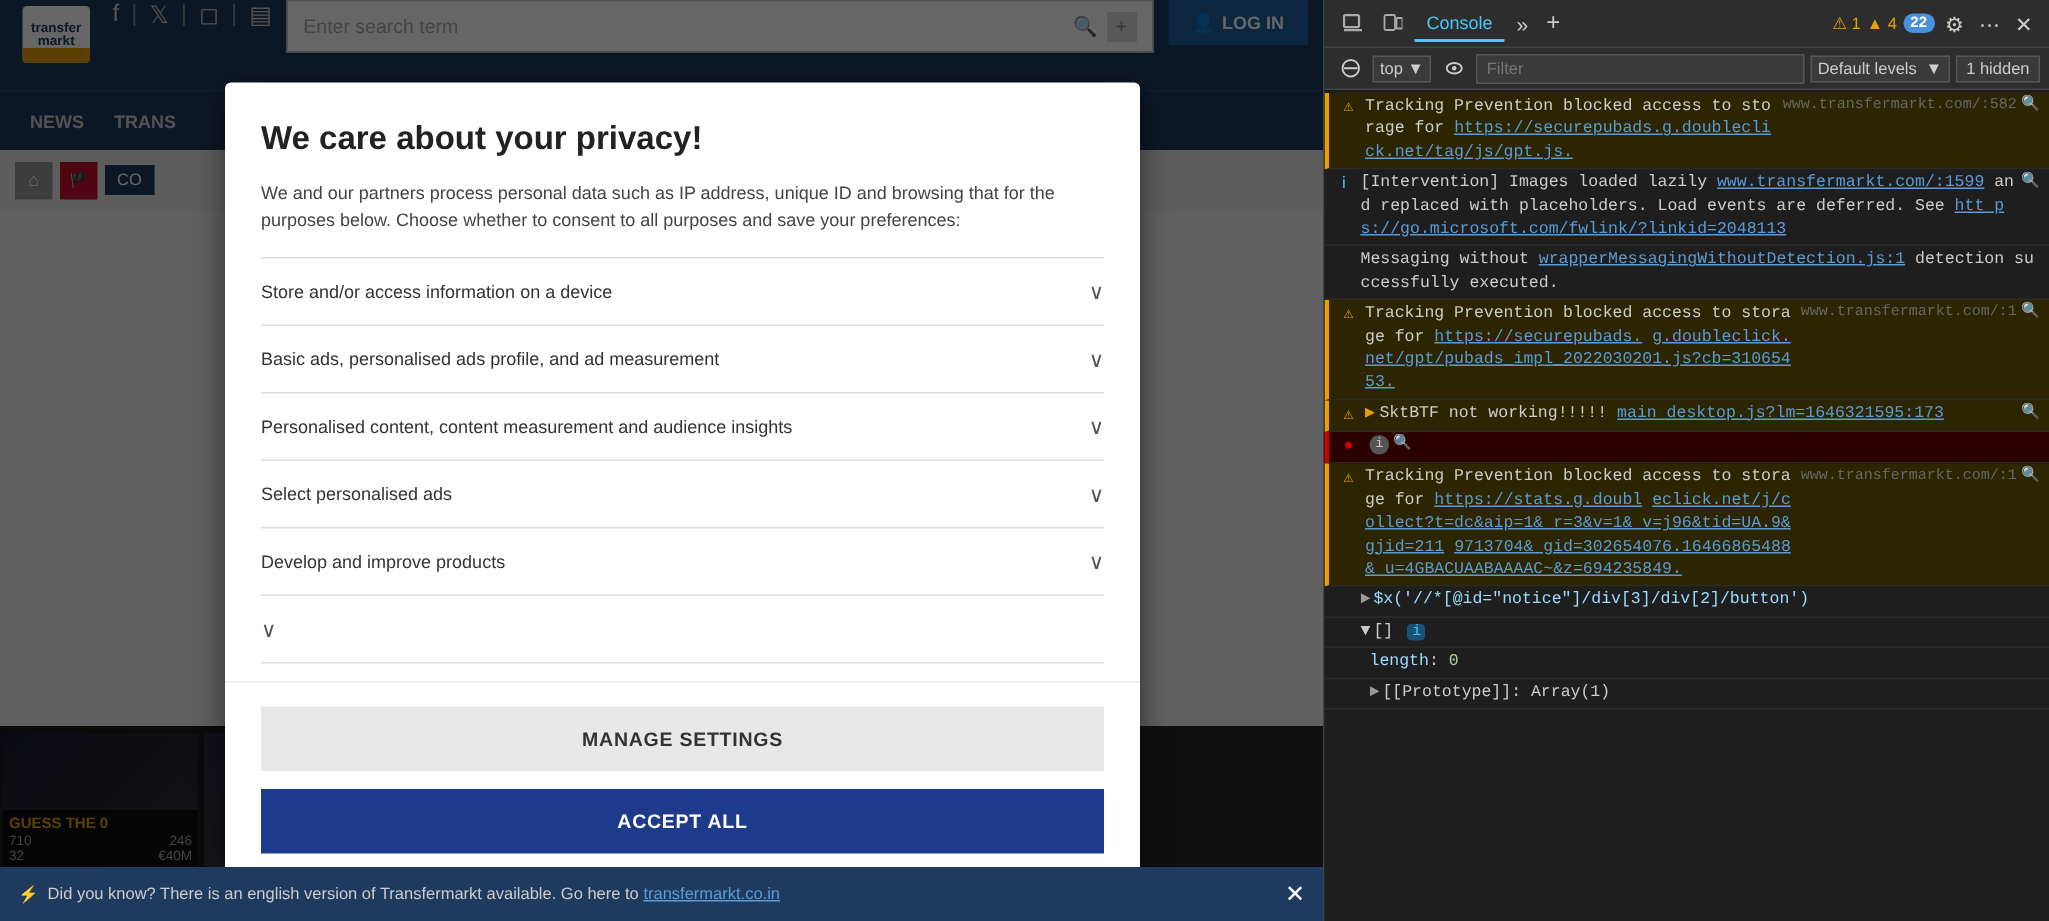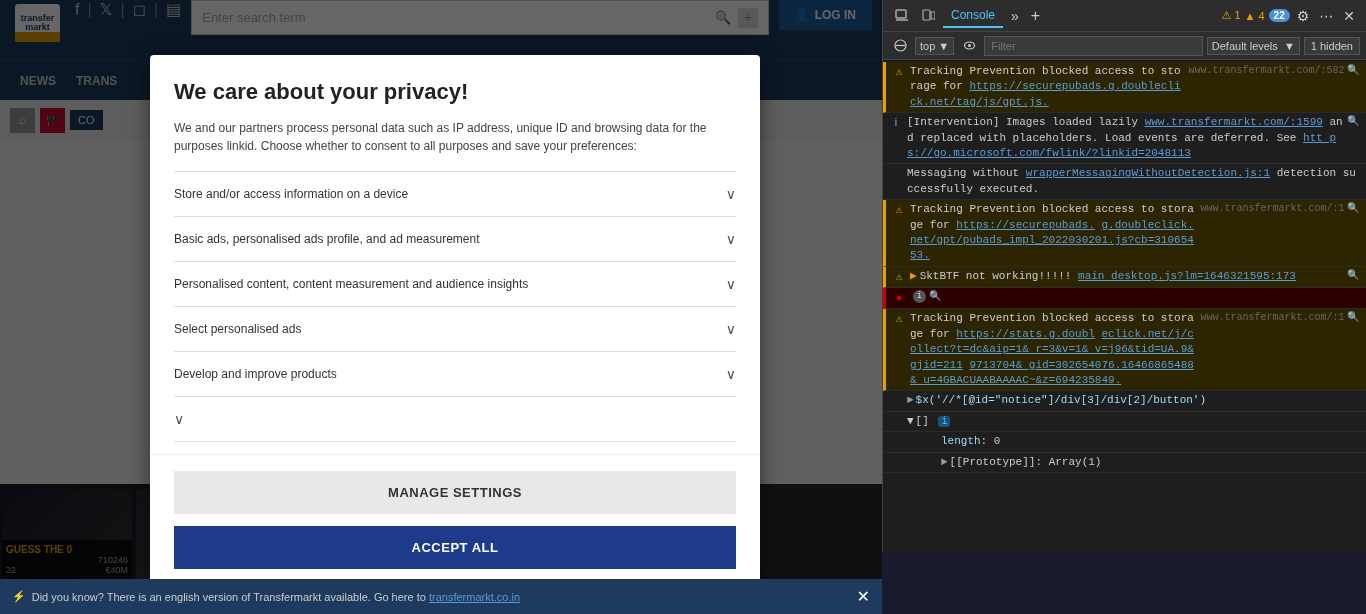--- a/index.html
+++ b/index.html
@@ -279,21 +279,21 @@
       height: 90px;
       background: #333;
       margin: 0 2px;
       position: relative;
       overflow: hidden;
     }
 
     
     .devtools-panel {
       width: 484px;
-      height: 552px;
+      height: 614px;
       background: #1e1e1e;
       display: flex;
       flex-direction: column;
       border-left: 1px solid #444;
     }
 
     .devtools-toolbar {
       background: #2d2d2d;
       height: 32px;
       display: flex;
@@ -495,21 +495,21 @@
     }
 
     .expandable-row {
       cursor: pointer;
     }
 
     .expand-arrow { color: #999; margin-right: 2px; }
     .expand-arrow.open { color: #ccc; }
 
     .indented {
-      padding-left: 40px;
+      padding-left: 12px;
     }
 
     .prop-key { color: #9cdcfe; }
     .prop-num { color: #b5cea8; }
     .prop-punc { color: #ccc; }
 
     
     .tm-logo {
       width: 55px;
       height: 45px;
@@ -593,21 +593,21 @@
     <div class="site-breadcrumb">
       <div class="breadcrumb-icon">⌂</div>
       <div class="breadcrumb-flag">🏴</div>
       <div class="breadcrumb-text">CO</div>
     </div>
 
     <div class="football-cards">
       <div class="football-card" style="background: linear-gradient(135deg, #1a1a2e, #333);">
         <div style="position:absolute;bottom:0;left:0;right:0;background:rgba(0,0,0,0.7);padding:4px;font-size:9px;color:white;">
           <div style="color:#e8a000;font-size:10px;font-weight:bold;">GUESS THE 0</div>
-          <div style="display:flex;justify-content:flex-end;color:#aaa;">
+          <div style="display:flex;justify-content:space-between;color:#aaa;">
             <span>710</span>
               <span>246</span>
           </div>
           <div style="display:flex;justify-content:space-between;color:#aaa;">
             <span>32</span>
               <span>€40M</span>
           </div>
         </div>
       </div>
       <div class="football-card" style="background:linear-gradient(135deg,#2a2a3e,#444);"></div>
@@ -616,21 +616,21 @@
         <div style="position:absolute;bottom:0;right:0;color:#e8a000;font-size:20px;padding:4px;">»</div>
       </div>
     </div>
   </div>
 
   <div class="overlay">
 
     <div class="privacy-modal">
       <div class="modal-body">
         <h2 class="modal-title">We care about your privacy!</h2>
-        <p class="modal-desc">We and our partners process personal data such as IP address, unique ID and browsing data for the purposes linkid. Choose whether to consent to all purposes and save your preferences:</p>
+        <p class="modal-desc">We and our partners process personal data such as IP address, unique ID and browsing that for the purposes below. Choose whether to consent to all purposes and save your preferences:</p>
 
         <div>
           <div class="consent-item">
             <span class="consent-item-label">Store and/or access information on a device</span>
             <span class="chevron-icon">∨</span>
           </div>
           <div class="consent-item">
             <span class="consent-item-label">Basic ads, personalised ads profile, and ad measurement</span>
             <span class="chevron-icon">∨</span>
           </div>

